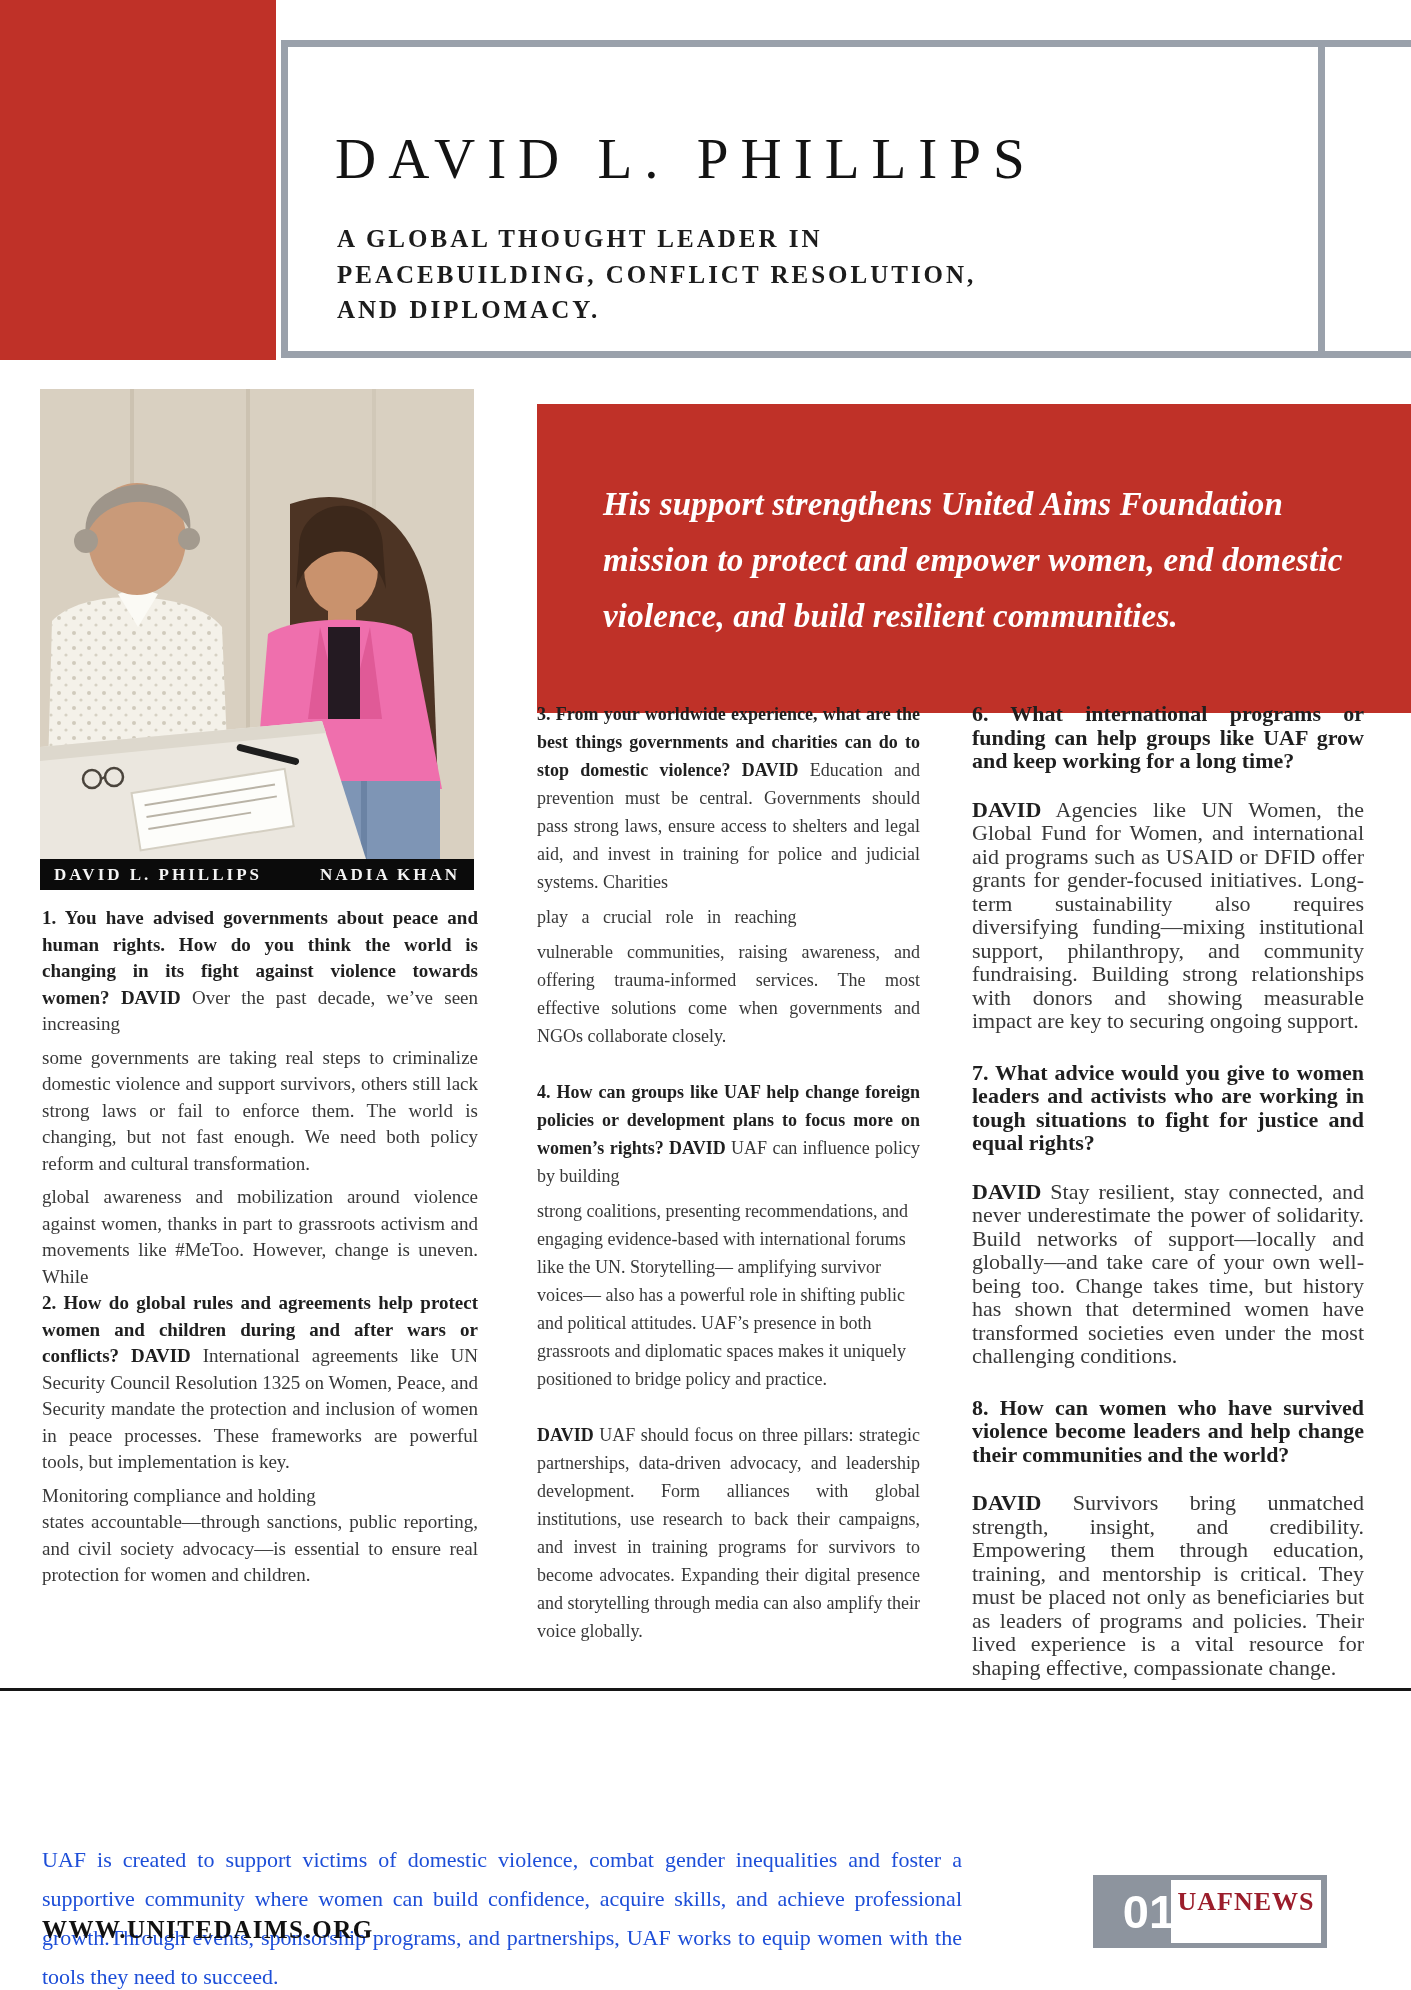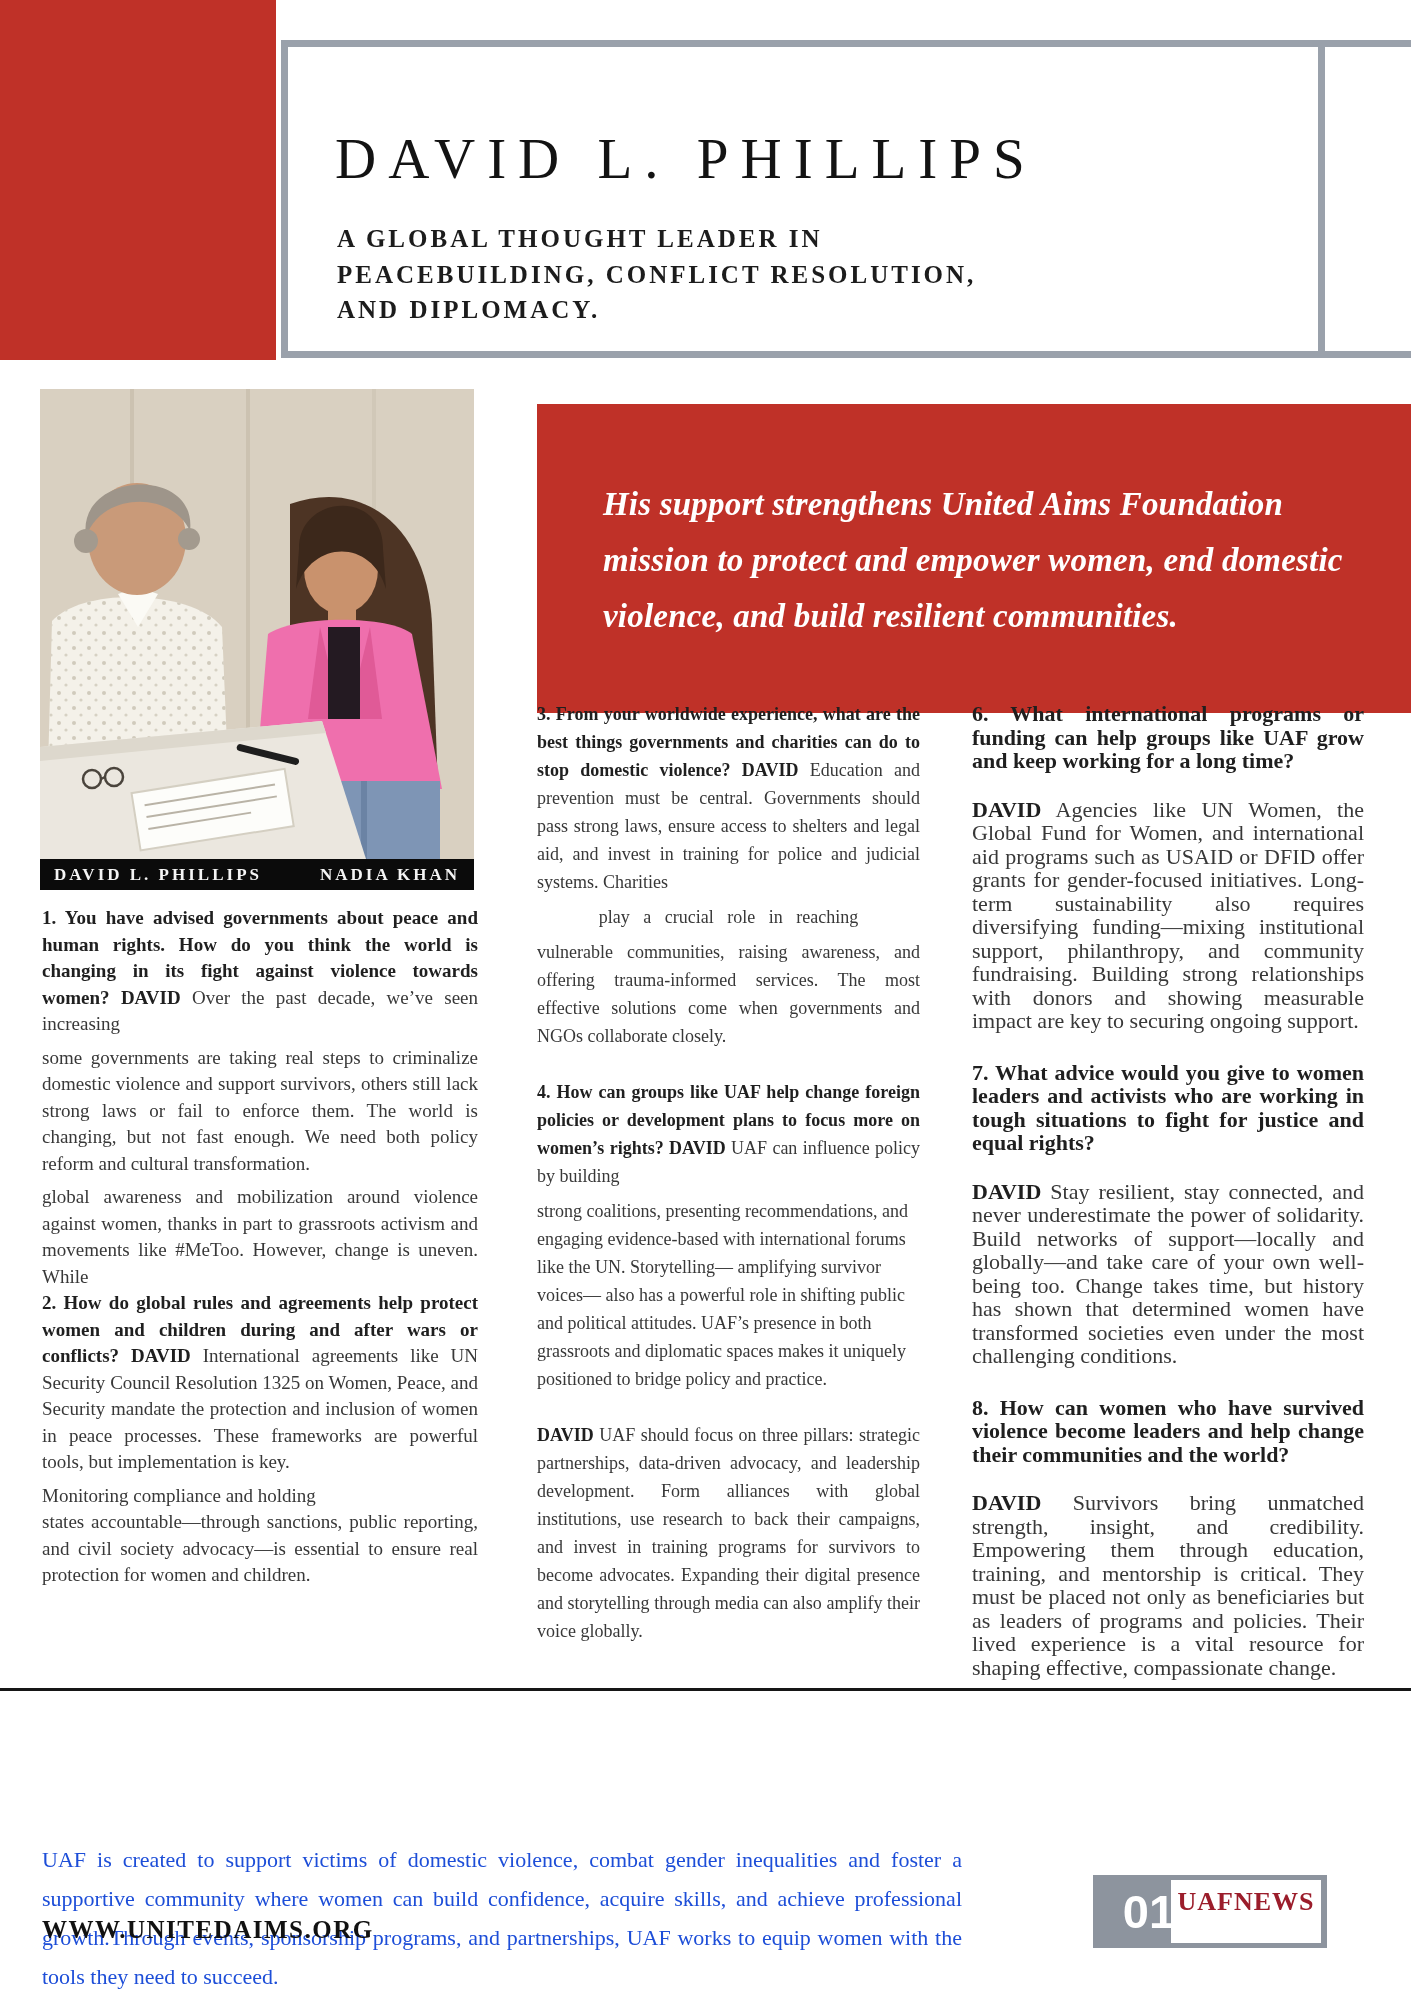--- a/index.html
+++ b/index.html
@@ -38,21 +38,21 @@
   .col3{left:972px;top:702px;width:392px;font-size:22px;line-height:23.5px;}
   .col p{margin:0;}
   .col p.seg{margin-top:7px;}
   .qa-block + .qa-block{margin-top:28px;}
   .col1 .qa-block + .qa-block{margin-top:0;}
   .q-only{margin-bottom:25px !important;}
   .gap-ans{margin-top:25px !important;}
   strong{color:#1f1f1f;}
   .pre{white-space:pre-line;}
   .left{text-align:left;}
-  .spread{text-align:center;word-spacing:9px;margin-top:7px !important;}
+  .spread{text-align:left;word-spacing:9px;margin-top:7px !important;}
 
   
   .rule{position:absolute;left:0;top:1688px;width:1411px;height:3px;background:#161616;}
   .footer-about{position:absolute;left:42px;top:1818px;width:920px;font-size:22px;
                 line-height:39px;text-align:justify;color:#1d4ed8;}
   .footer-url{position:absolute;left:42px;top:1916px;font-size:25px;font-weight:bold;
               letter-spacing:1.5px;color:#111111;}
   .badge{position:absolute;left:1093px;top:1875px;width:234px;height:73px;background:#8d949e;}
   .badge-number{position:absolute;left:16px;top:0;width:80px;height:73px;line-height:73px;
                 text-align:center;color:#ffffff;font-family:"Liberation Sans", sans-serif;

